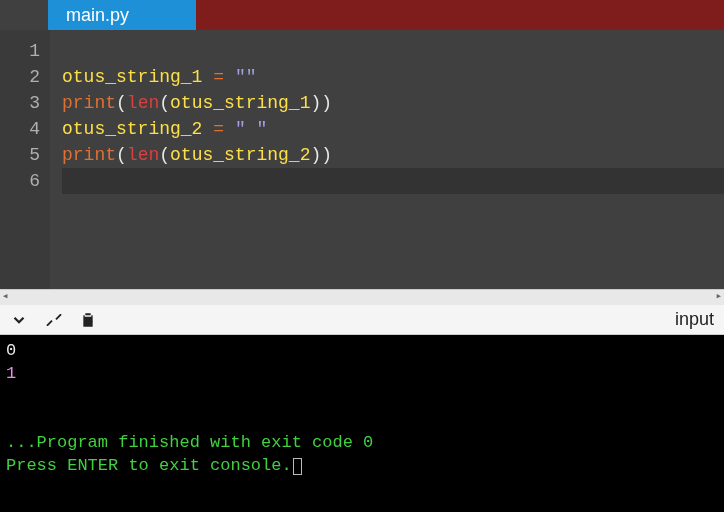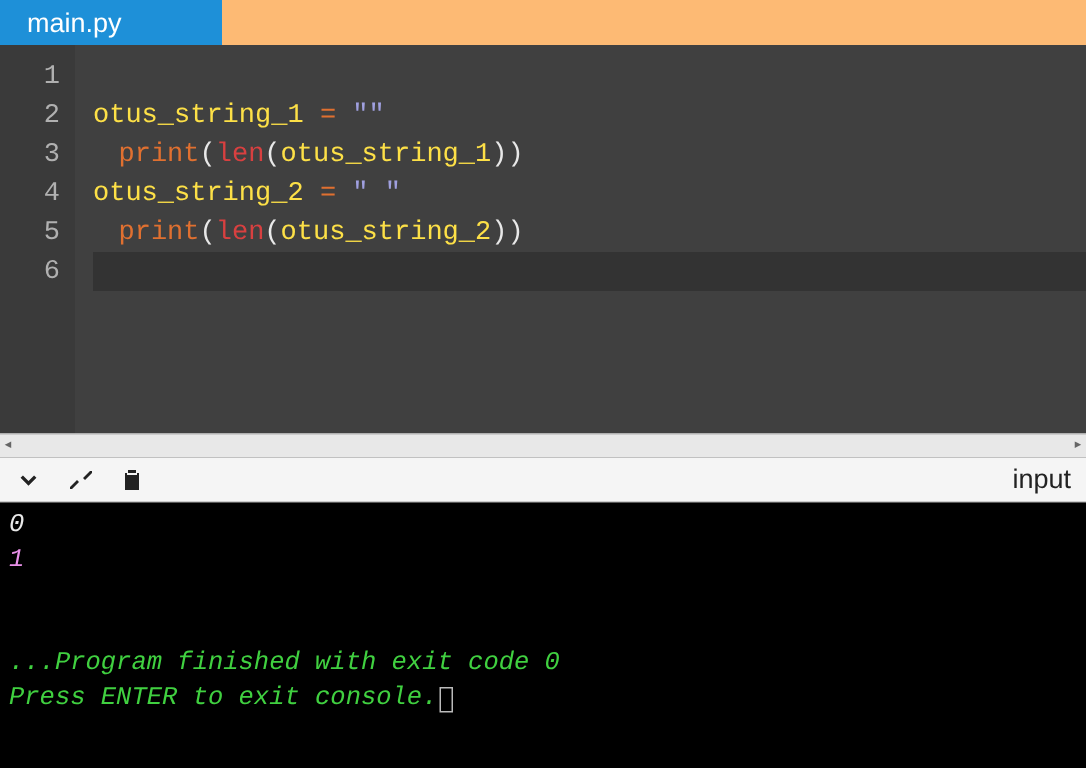--- a/index.html
+++ b/index.html
@@ -8,22 +8,23 @@
     height: 512px;
     background: #404040;
     font-family: Consolas, 'Courier New', monospace;
     font-size: 18px;
     overflow: hidden;
     display: flex;
     flex-direction: column;
   }
   .tabs {
     display: flex;
-    background: #fdba74;
+    background: #7f1d1d;
     height: 30px;
+    margin-left: 48px;
   }
   .tab {
     background: #1e90d8;
     color: #fff;
     padding: 4px 18px;
     font-size: 18px;
     font-family: Arial, sans-serif;
     display: flex;
     align-items: center;
     height: 30px;
@@ -49,21 +50,21 @@
     flex: 1;
     padding: 8px 0 0 12px;
     font-size: 18px;
     line-height: 26px;
     color: #e8e8e8;
     white-space: pre;
   }
   .tk-id { color: #fde047; }
   .tk-op { color: #e07030; }
   .tk-str { color: #a0a0e0; }
-  .tk-fn { color: #e07030; margin-left: 17px; }
+  .tk-fn { color: #e07030; }
   .tk-bi { color: #d84040; text-align: center; }
   .tk-punc { color: #e8e8e8; }
   .current-line {
     background: #333333;
     display: inline-block;
     width: 100%;
   }
   .hscroll {
     height: 16px;
     background: #e8e8e8;
@@ -104,21 +105,20 @@
   .icon { color: #222; display: inline-flex; align-items: center; }
   .console {
     background: #000;
     color: #ddd;
     padding: 4px 6px;
     font-size: 17px;
     line-height: 23px;
     height: 177px;
     white-space: pre;
     font-family: Consolas, 'Courier New', monospace;
-    font-style: italic;
   }
   .console .out0 { color: #e8e8e8; }
   .console .out1 { color: #e890e8; }
   .console .finished { color: #40d040; }
   .console .prompt { color: #40d040; }
   .cursor {
     display: inline-block;
     width: 9px;
     height: 17px;
     border: 1px solid #bbb;

